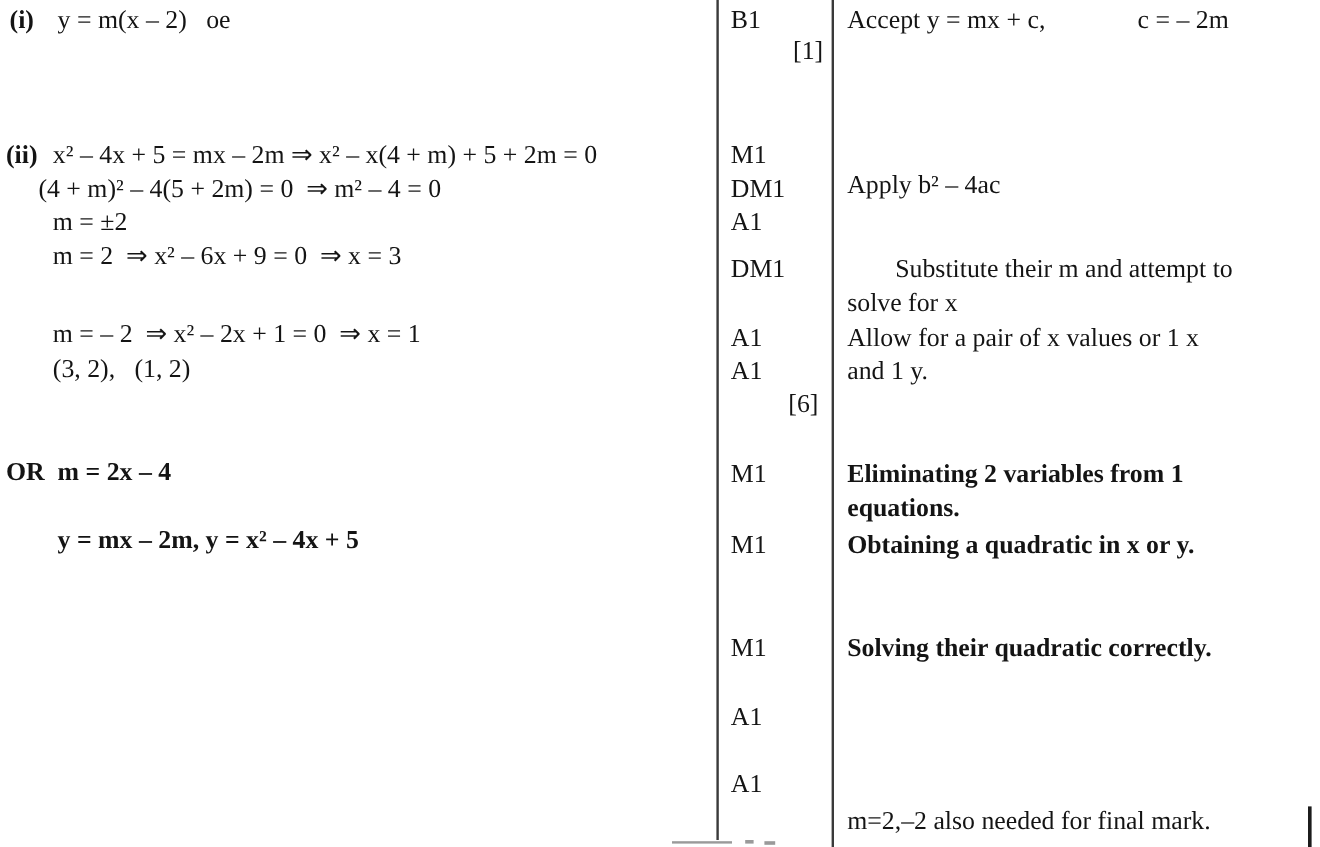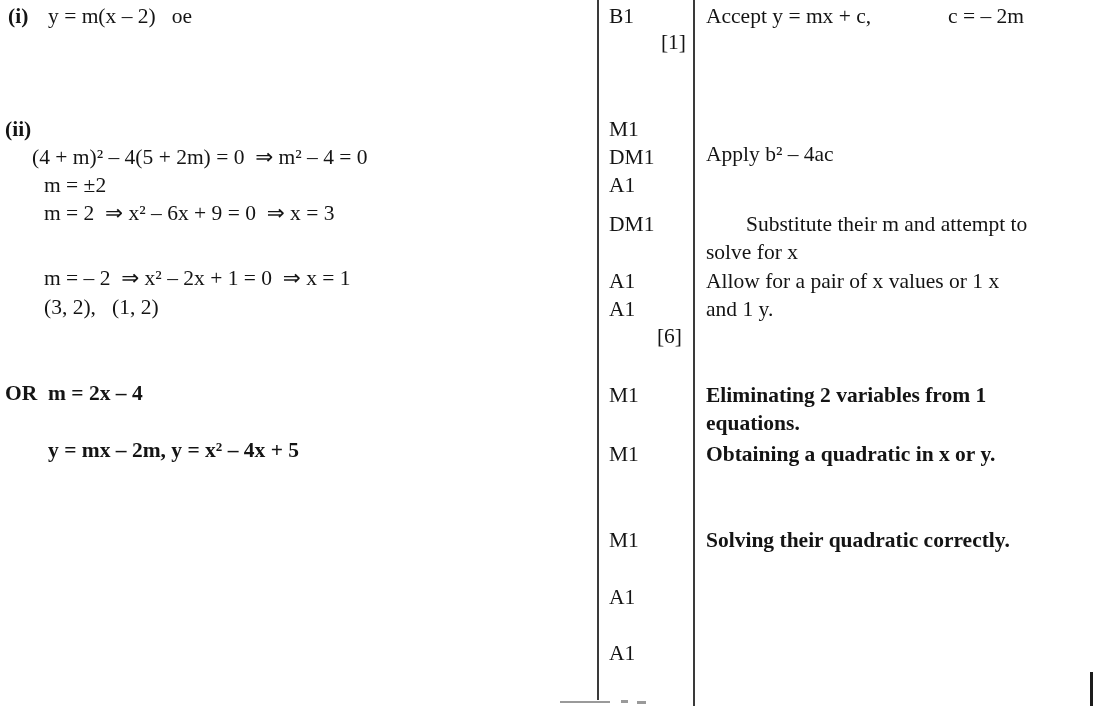--- a/index.html
+++ b/index.html
@@ -25,20 +25,21 @@
   <span class="t b" style="left:8px; top:2px;">(i)</span>
   <span class="t" style="left:48px; top:2px;">y = m(x – 2)   oe</span>
 
   <span class="t" style="left:609px; top:2px;">B1</span>
   <span class="t bracket" style="left:608px; top:28px;">[1]</span>
 
   <span class="t" style="left:706px; top:2px;">Accept y = mx + c,</span>
   <span class="t" style="left:948px; top:2px;">c = – 2m</span>
 
   <span class="t b" style="left:5px; top:115px;">(ii)</span>
+  <span class="t" style="left:44px; top:115px;">x² – 4x + 5 = mx – 2m ⇒ x² – x(4 + m) + 5 + 2m = 0</span>
   <span class="t" style="left:32px; top:143px;">(4 + m)² – 4(5 + 2m) = 0  ⇒ m² – 4 = 0</span>
   <span class="t" style="left:44px; top:171px;">m = ±2</span>
   <span class="t" style="left:44px; top:199px;">m = 2  ⇒ x² – 6x + 9 = 0  ⇒ x = 3</span>
   <span class="t" style="left:44px; top:264px;">m = – 2  ⇒ x² – 2x + 1 = 0  ⇒ x = 1</span>
   <span class="t" style="left:44px; top:293px;">(3, 2),   (1, 2)</span>
 
   <span class="t" style="left:609px; top:115px;">M1</span>
   <span class="t" style="left:609px; top:143px;">DM1</span>
   <span class="t" style="left:609px; top:171px;">A1</span>
   <span class="t" style="left:609px; top:210px;">DM1</span>
@@ -59,19 +60,20 @@
   <span class="t" style="left:609px; top:381px;">M1</span>
   <span class="t" style="left:609px; top:440px;">M1</span>
   <span class="t" style="left:609px; top:526px;">M1</span>
   <span class="t" style="left:609px; top:583px;">A1</span>
   <span class="t" style="left:609px; top:639px;">A1</span>
 
   <span class="t b" style="left:706px; top:381px;">Eliminating 2 variables from 1</span>
   <span class="t b" style="left:706px; top:409px;">equations.</span>
   <span class="t b" style="left:706px; top:440px;">Obtaining a quadratic in x or y.</span>
   <span class="t b" style="left:706px; top:526px;">Solving their quadratic correctly.</span>
+  <span class="t" style="left:706px; top:670px;">m=2,–2 also needed for final mark.</span>
 
   <div class="artifact" style="left:560px; top:701px; width:50px; height:2px;"></div>
   <div class="artifact" style="left:621px; top:700px; width:7px; height:3px;"></div>
   <div class="artifact" style="left:637px; top:701px; width:9px; height:3px;"></div>
   <div class="tick" style="left:1090px; top:672px; width:3px; height:34px;"></div>
 
 </div>
 
 </body></html>

